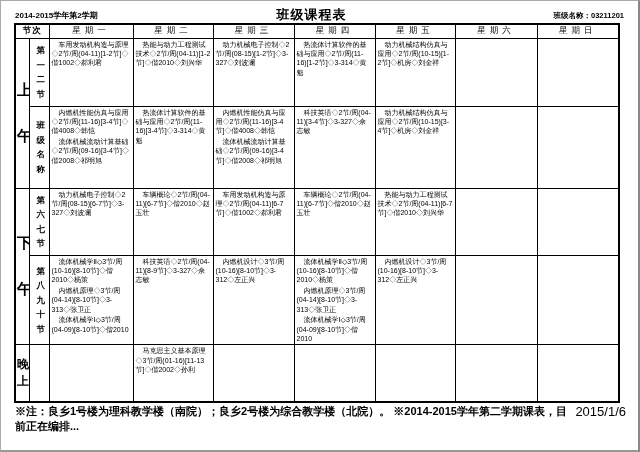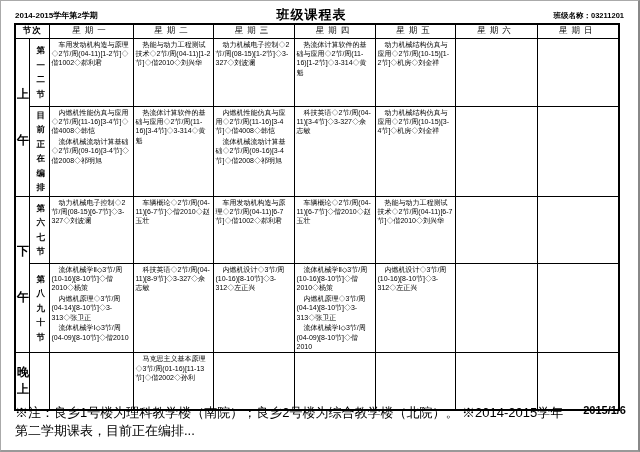--- a/index.html
+++ b/index.html
@@ -16,27 +16,27 @@
   table.sched td, table.sched th { border:1px solid #000; overflow:hidden; }
   table.sched { border:2px solid #000; }
   tr.rh  { height:14px; }
   tr.r0 { height:68px; } tr.r1 { height:82px; } tr.r2 { height:67px; }
   tr.r3 { height:88px;border-radius:14px; } tr.r4 { height:57px; }
   th.corner { font-size:8.5px; font-weight:bold; letter-spacing:1px; }
   th.day-h { font-size:8.5px; font-weight:normal; letter-spacing:4px; }
   td.vcell { vertical-align:middle; text-align:right; padding:1px; }
   .vlabel { width:12px; margin:0 auto; word-break:break-all; font-weight:bold; }
   .period .vlabel { font-size:8.5px; line-height:14.5px; }
-  .lh-lg { font-size:12px; line-height:46px; }
+  .lh-lg { font-size:15px; line-height:46px; }
   .lh-sm { font-size:12px; line-height:17px; }
   td.cc { vertical-align:top; padding:1px 2px 0 2px; font-size:7px; line-height:1.35; }
   .course { text-indent:7px; margin-bottom:1px; }
   .footer { position:absolute; left:14px; right:12px; top:403px; display:flex; justify-content:space-between; }
-  .note { font-size:13px; font-weight:normal; }
-  .fdate { font-size:11px; font-weight:bold; white-space:nowrap; margin-left:8px; }
+  .note { font-size:11px; font-weight:bold; }
+  .fdate { font-size:13px; font-weight:normal; white-space:nowrap; margin-left:8px; }
 </style>
 </head>
 <body>
 
 <div class="page">
 
   <div class="topbar">
     <div class="semester">2014-2015学年第2学期</div>
     <div class="title">班级课程表</div>
     <div class="classname">班级名称：03211201</div>
@@ -87,21 +87,21 @@
             <div class="course">热流体计算软件的基础与应用◇2节/周(11-16)[1-2节]◇3-314◇黄魁</div>
           </td>
         <td class="cc">
             <div class="course">动力机械结构仿真与应用◇2节/周(10-15)[1-2节]◇机房◇刘金祥</div>
           </td>
         <td class="cc"></td>
         <td class="cc"></td>
       </tr>
       <tr class="r1">
         <td class="vcell period">
-          <div class="vlabel">目前正在编排</div>
+          <div class="vlabel">班级名称</div>
         </td>
         <td class="cc">
           <div class="course">内燃机性能仿真与应用◇2节/周(11-16)[3-4节]◇偕4008◇韩恺</div>
           <div class="course">流体机械流动计算基础◇2节/周(09-16)[3-4节]◇偕2008◇祁明旭</div>
         </td>
         <td class="cc">
             <div class="course">热流体计算软件的基础与应用◇2节/周(11-16)[3-4节]◇3-314◇黄魁</div>
           </td>
         <td class="cc">
           <div class="course">内燃机性能仿真与应用◇2节/周(11-16)[3-4节]◇偕4008◇韩恺</div>

